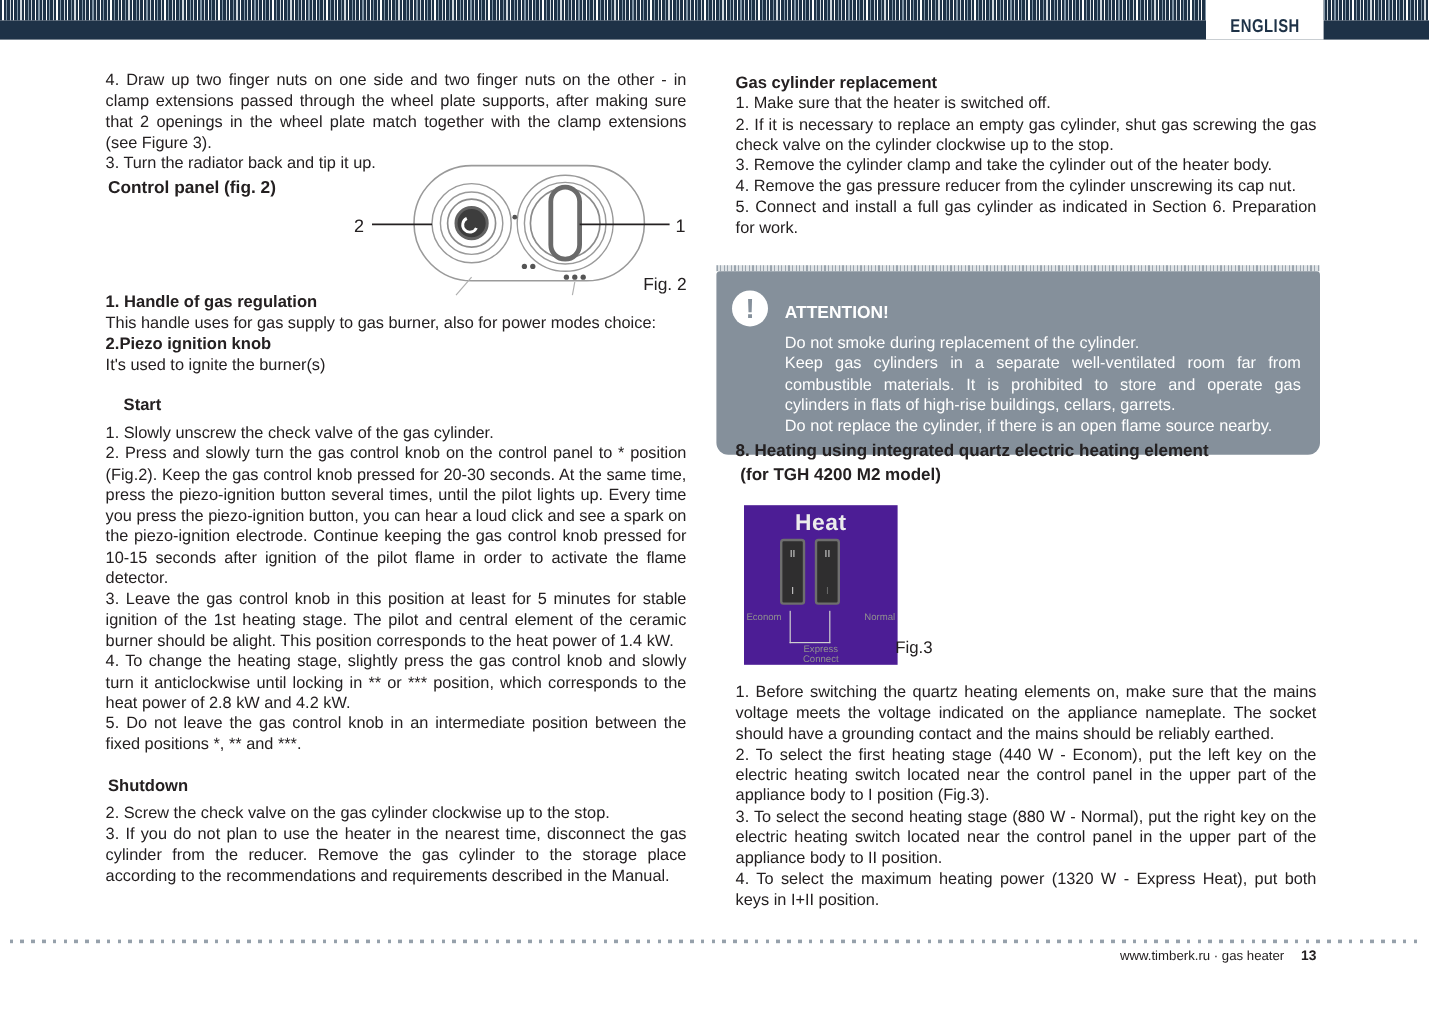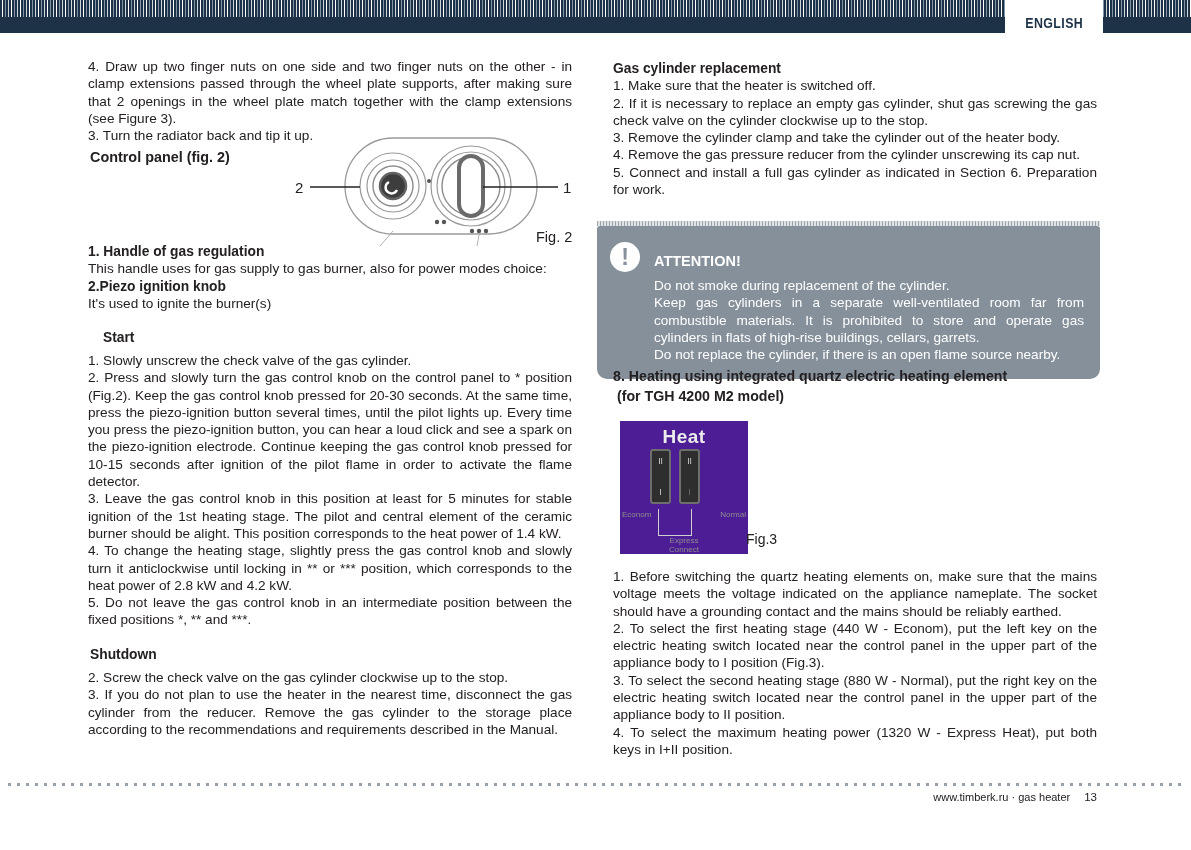--- a/index.html
+++ b/index.html
@@ -46,21 +46,21 @@
     border-left:1.5px solid #cfcfcf;border-right:1.5px solid #cfcfcf;border-bottom:1.5px solid #cfcfcf;}
   .fig3-brlab{position:absolute;top:115px;left:0;width:100%;text-align:center;font-size:8px;
     line-height:9px;color:#8f8f8f;}
   .fig3-cap{position:absolute;left:746px;top:531px;font-size:14px;}
   
   .dots{position:absolute;left:8px;top:783px;width:1176px;height:3px;
     background:repeating-linear-gradient(90deg,#96a1ab 0 3px,transparent 3px 9px);}
   .footer{position:absolute;left:613px;top:791px;width:484px;display:flex;
     justify-content:flex-end;align-items:baseline;gap:14px;}
   .footer .site{font-size:11px;}
-  .footer .num{font-size:11.5px;font-weight:400;}
+  .footer .num{font-size:11.5px;font-weight:700;}
   svg text{font-family:"Liberation Sans",sans-serif;fill:#242021;}
 </style>
 </head>
 <body>
 
 <div class="page">
 
   <div class="hdr-stripes"></div>
   <div class="hdr-band"></div>
   <div class="hdr-tab">

